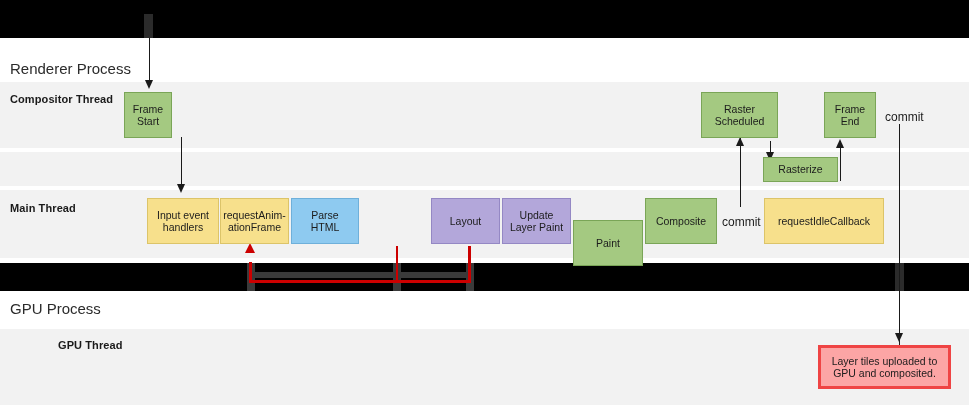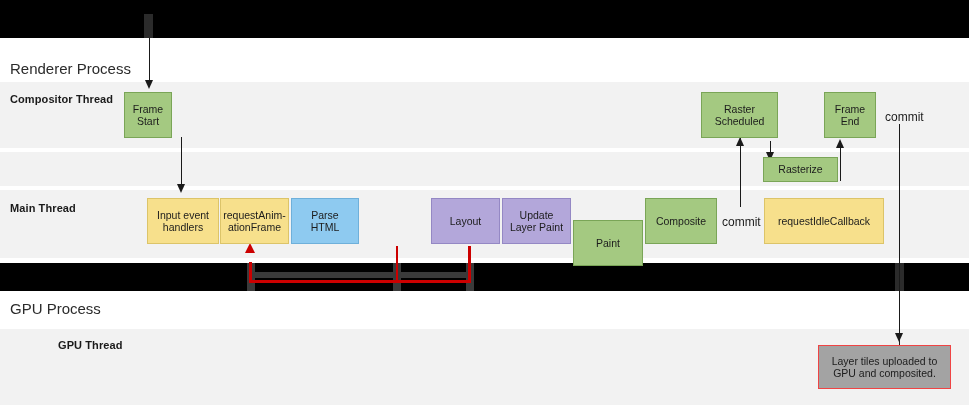--- a/index.html
+++ b/index.html
@@ -39,21 +39,21 @@
     font-size:10.5px;
     line-height:12.5px;
     color:#1c1c1c;
     padding:0 2px;
   }
   .box span{display:block;}
   .green {background:#a4c981;border:1px solid #7aa557;}
   .yellow{background:#f7e08c;border:1px solid #dcc469;}
   .blue  {background:#8ecaf0;border:1px solid #6fb0da;}
   .purple{background:#b3a7da;border:1px solid #9488c4;}
-  .lblue {background:#a3a3a3;border:1px solid #ef4444;}
+  .lblue {background:#fca5a5;border:3px solid #ef4444;}
 
   
   .vline{position:absolute;background:#1a1a1a;width:1px;}
   .arrow-down{
     position:absolute;width:0;height:0;
     border-left:4.5px solid transparent;
     border-right:4.5px solid transparent;
     border-top:9px solid #1a1a1a;
   }
   .arrow-up{

